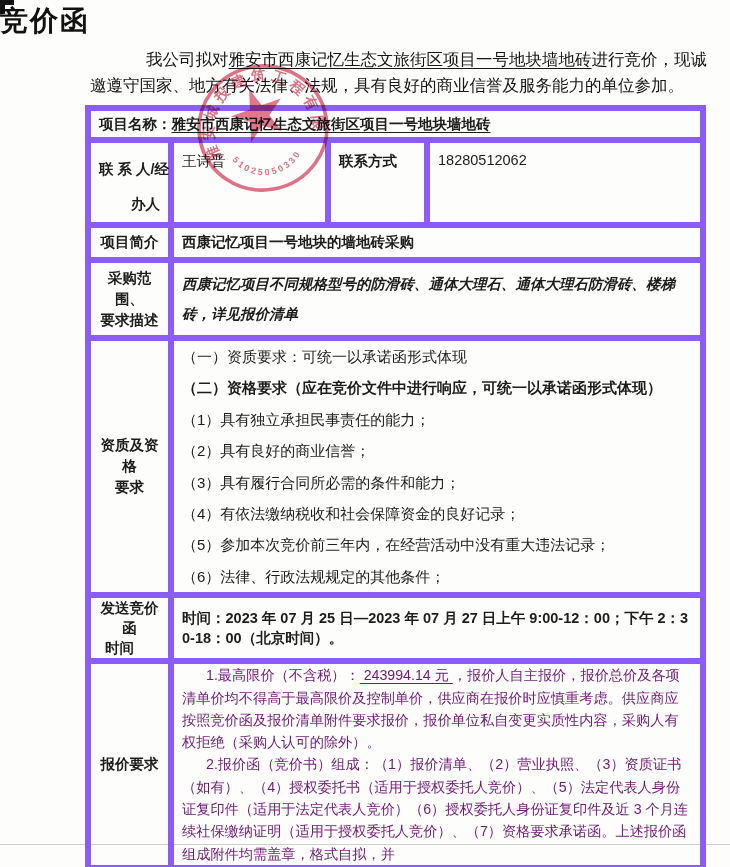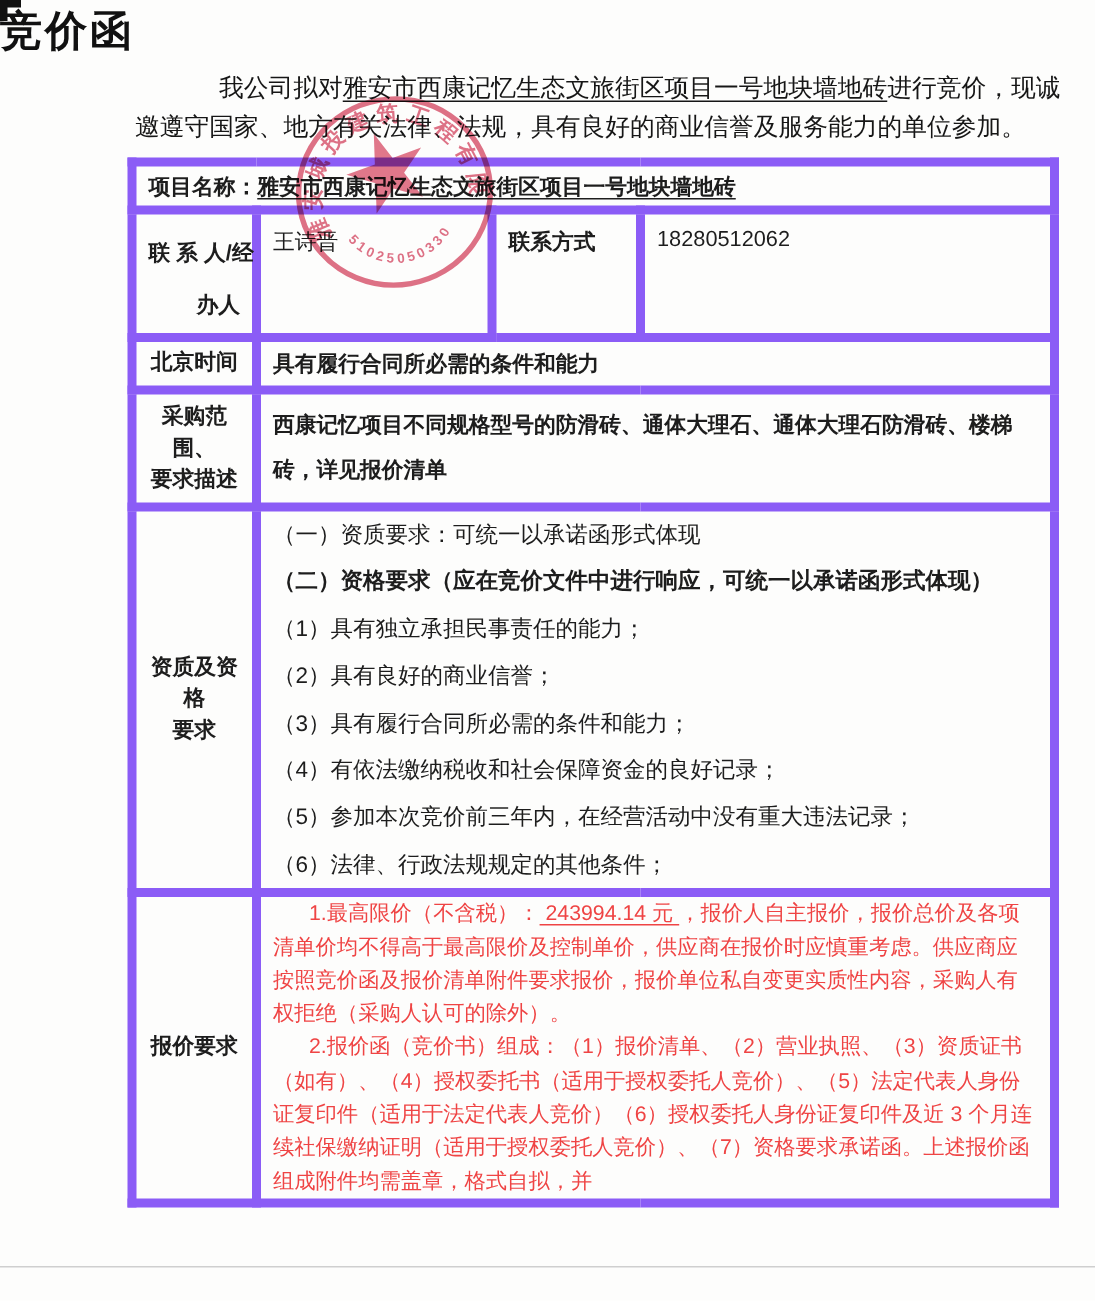--- a/index.html
+++ b/index.html
@@ -37,27 +37,27 @@
   tr.r4 td{height:29px;}
   tr.r5 td{height:72px;}
   tr.r6 td{height:70px;}
   tr.r7 td{height:251px;}
   tr.r8 td{height:40px;}
   tr.r9 td{height:177px;}
   .val-big{font-size:15.5px;}
   .gray{color:#585858;}
   td.contact-lbl{text-align:right;padding-left:8px;line-height:35px;white-space:nowrap;font-size:14.5px;}
   .two-line{line-height:31px;}
-  .scope-val{line-height:30px;font-size:14.3px;}
+  .scope-val{line-height:30px;font-size:14.3px;font-style:italic;}
   .sched-val{line-height:23.3px;font-size:14.3px;font-weight:bold;padding:1px 6px 1px 8px;}
   .qual-cell{vertical-align:middle;padding-left:54px;}
   .qual-cell .g{line-height:31.4px;font-size:15px;white-space:nowrap;}
   .send-val{line-height:20px;font-size:14.4px;font-weight:bold;}
   td.quote-cell{vertical-align:top;padding:4px 8px 0 8px;}
-  .quote-cell p{margin:0;font-size:14.2px;line-height:22.3px;text-indent:24px;color:#ef4444;}
+  .quote-cell p{margin:0;font-size:14.2px;line-height:22.3px;text-indent:24px;color:#701a75;}
   td.quote-lbl{vertical-align:top;padding-top:42px;}
   svg.seal{
     position:absolute;left:188px;top:53px;width:150px;height:150px;
     opacity:.82;mix-blend-mode:multiply;pointer-events:none;
   }
 </style>
 </head>
 <body>
 
 <div class="corner-a"></div>
@@ -82,22 +82,22 @@
   <tr class="r3">
     <td class="lbl contact-lbl">
       <div>联 系 人/经</div>
       <div>办人</div>
     </td>
     <td class="gray">王诗晋</td>
     <td class="b">联系方式</td>
     <td>18280512062</td>
   </tr>
   <tr class="r4">
-    <td class="lbl">北京时间</td>
-    <td colspan="3" class="b" style="font-size:14.5px;">具有履行合同所必需的条件和能力</td>
+    <td class="lbl">项目简介</td>
+    <td colspan="3" class="b" style="font-size:14.5px;">西康记忆项目一号地块的墙地砖采购</td>
   </tr>
   <tr class="r5">
     <td class="lbl two-line">
       <div>采购范围、</div>
       <div>要求描述</div>
     </td>
     <td colspan="3" class="scope-val b">西康记忆项目不同规格型号的防滑砖、通体大理石、通体大理石防滑砖、楼梯砖，详见报价清单</td>
   </tr>
   <tr class="r7">
     <td class="lbl two-line">
@@ -107,20 +107,27 @@
     <td colspan="3" class="qual-cell">
       <div class="g">（一）资质要求：可统一以承诺函形式体现</div>
       <div class="g b">（二）资格要求（应在竞价文件中进行响应，可统一以承诺函形式体现）</div>
       <div class="g">（1）具有独立承担民事责任的能力；</div>
       <div class="g">（2）具有良好的商业信誉；</div>
       <div class="g">（3）具有履行合同所必需的条件和能力；</div>
       <div class="g">（4）有依法缴纳税收和社会保障资金的良好记录；</div>
       <div class="g">（5）参加本次竞价前三年内，在经营活动中没有重大违法记录；</div>
       <div class="g">（6）法律、行政法规规定的其他条件；</div>
     </td>
+  </tr>
+  <tr class="r8">
+    <td class="lbl" style="line-height:20px;">
+      <div>发送竞价函</div>
+      <div style="text-align:left;padding-left:6px;">时间</div>
+    </td>
+    <td colspan="3" class="send-val">时间：2023 年 07 月 25 日—2023 年 07 月 27 日上午 9:00-12：00；下午 2：30-18：00（北京时间）。</td>
   </tr>
   <tr class="r9">
     <td class="lbl quote-lbl">报价要求</td>
     <td colspan="3" class="quote-cell">
       <p><span>1.最高限价（不含税）：</span><span class="u"> 243994.14 元 </span><span>，报价人自主报价，报价总价及各项清单价均不得高于最高限价及控制单价，供应商在报价时应慎重考虑。供应商应按照竞价函及报价清单附件要求报价，报价单位私自变更实质性内容，采购人有权拒绝（采购人认可的除外）。</span></p>
       <p><span>2.报价函（竞价书）组成：（1）报价清单、（2）营业执照、（3）资质证书（如有）、（4）授权委托书（适用于授权委托人竞价）、（5）法定代表人身份证复印件（适用于法定代表人竞价）（6）授权委托人身份证复印件及近 3 个月连续社保缴纳证明（适用于授权委托人竞价）、（7）资格要求承诺函。上述报价函组成附件均需盖章，格式自拟，并</span></p>
     </td>
   </tr>
 </tbody>
   </table>

